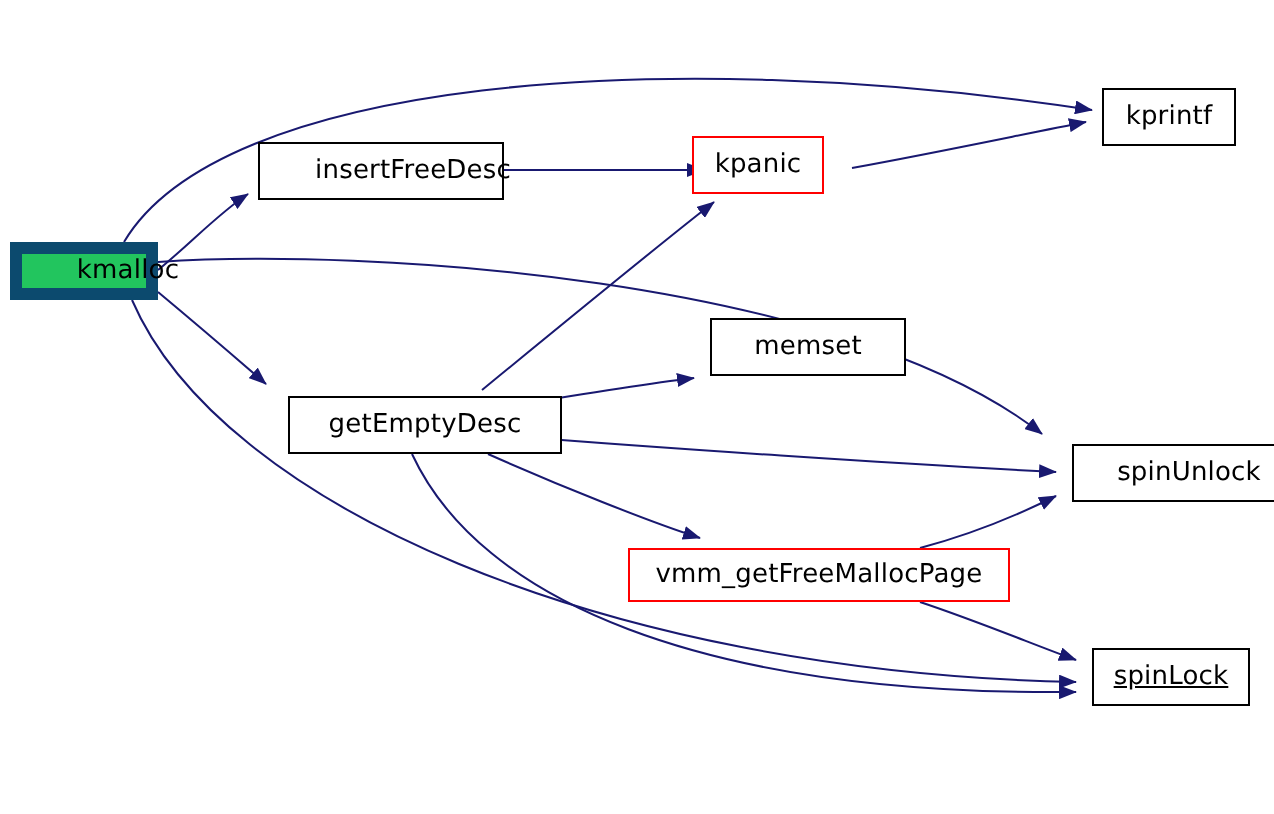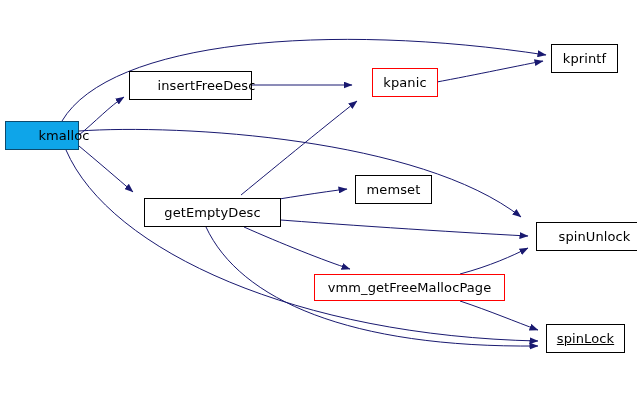--- a/index.html
+++ b/index.html
@@ -34,22 +34,22 @@
     justify-content: center;
     background: #ffffff;
     border: 1px solid #000000;
     font-size: 13px;
     color: #000000;
     letter-spacing: 0.1px;
     white-space: nowrap;
     line-height: 1;
   }
   .node.root {
-    background: #0ea5e9;
-    border: 1px solid #0c4a6e;
+    background: #22c55e;
+    border: 6px solid #0c4a6e;
     padding-left: 44px;
   }
   .node.highlight {
     border: 1px solid #ff0000;
   }
   .node-label {
     display: block;
     padding: 0 4px;
   }
 </style>
@@ -80,30 +80,30 @@
         <path d="M 460,301 C 490,311 516,322 538,330" fill="none" stroke="#191970" stroke-width="1" marker-end="url(#arrowhead)"></path>
       </g>
   </svg>
   <div id="node-layer">
       <div class="node root" style="left: 5px; top: 121px; width: 74px; height: 29px;">
         <span class="node-label">kmalloc</span>
       </div>
       <div class="node" style="left: 129px; top: 71px; width: 123px; height: 29px; padding-left: 32px;">
         <span class="node-label">insertFreeDesc</span>
       </div>
-      <div class="node highlight" style="left: 372px; top: 68px; width: 66px; height: 29px;">
+      <div class="node highlight" style="left: 346px; top: 68px; width: 66px; height: 29px;">
         <span class="node-label">kpanic</span>
       </div>
       <div class="node" style="left: 551px; top: 44px; width: 67px; height: 29px;">
         <span class="node-label">kprintf</span>
       </div>
       <div class="node" style="left: 144px; top: 198px; width: 137px; height: 29px;">
         <span class="node-label">getEmptyDesc</span>
       </div>
-      <div class="node" style="left: 355px; top: 175px; width: 77px; height: 29px;">
+      <div class="node" style="left: 355px; top: 159px; width: 98px; height: 29px;">
         <span class="node-label">memset</span>
       </div>
       <div class="node" style="left: 536px; top: 222px; width: 117px; height: 29px;">
         <span class="node-label">spinUnlock</span>
       </div>
       <div class="node highlight" style="left: 298px; top: 274px; width: 191px; height: 27px; margin-left: 16px;">
         <span class="node-label">vmm_getFreeMallocPage</span>
       </div>
       <div class="node" style="left: 546px; top: 324px; width: 79px; height: 29px; text-decoration: underline;">
         <span class="node-label">spinLock</span>

